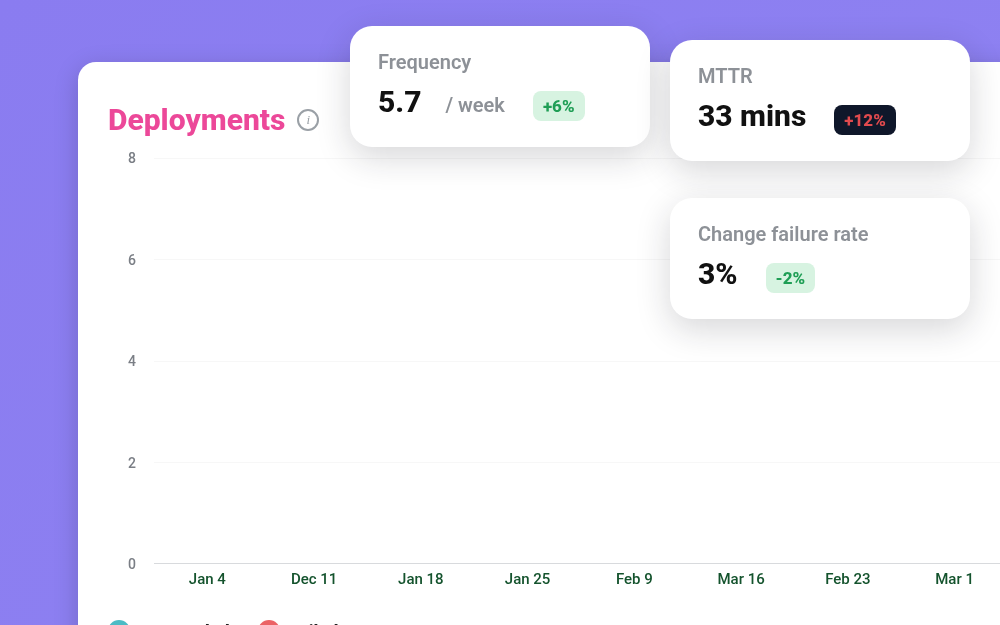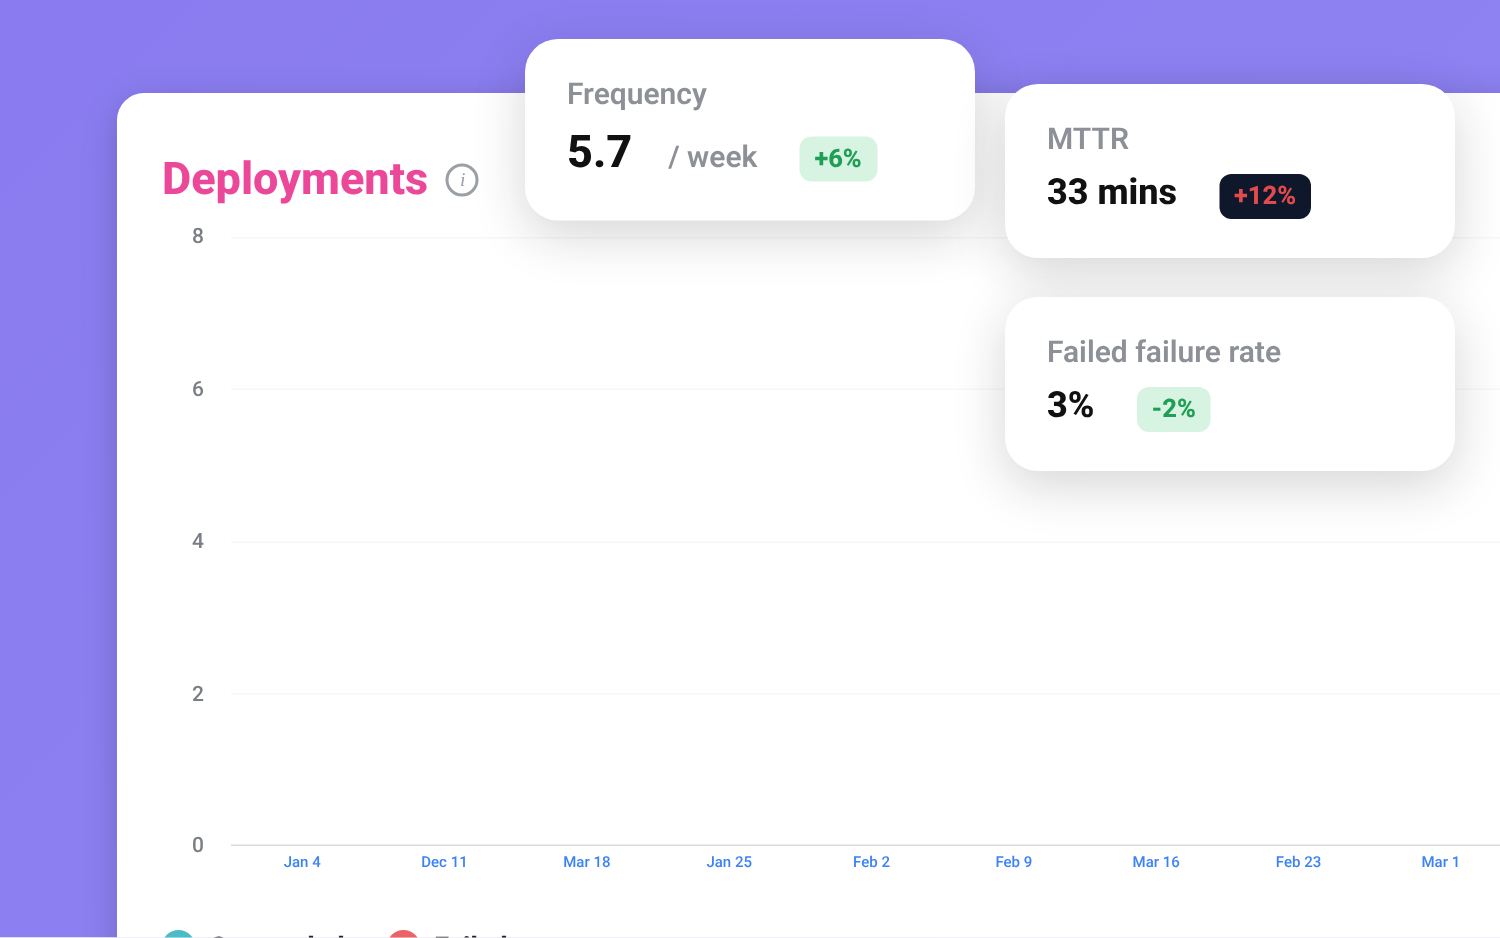--- a/index.html
+++ b/index.html
@@ -70,21 +70,21 @@
     border-radius: 4px 4px 0 0;
   }
   .bar.succ { background: #4bbbc5; }
   .bar.fail { background: #eb6366; }
   .x-axis {
     position: absolute; left: 46px; right: 0; bottom: 0; height: 28px;
     display: flex;
   }
   .x-label {
     flex: 1 1 0; text-align: center;
-    font-size: 10px; color: #3b82f6; font-weight: 500;
+    font-size: 15px; color: #14532d; font-weight: 500;
     padding-top: 6px;
   }
   
   .legend {
     position: absolute; left: 30px; bottom: 20px;
     display: flex; gap: 28px; align-items: center;
   }
   .legend-item { display: flex; align-items: center; gap: 10px; }
   .swatch { width: 22px; height: 22px; border-radius: 50%; }
   .swatch.succ { background: #4bbbc5; }
@@ -97,30 +97,30 @@
     border-radius: 22px;
     box-shadow: 0 10px 34px rgba(30,30,40,0.18);
     padding: 24px 28px 26px 28px;
   }
   .card-title {
     font-size: 20px; color: #8d9197; font-weight: 600; margin-bottom: 10px;
   }
   .card-value-row { display: flex; align-items: baseline; gap: 24px; }
   .card-value { font-size: 30px; font-weight: 800; color: #111; }
   .card-unit { font-size: 20px; color: #8d9197; font-weight: 600; }
-  .card-value-unit { font-size: 24px; font-weight: 800; color: #111; }
+  .card-value-unit { font-size: 30px; font-weight: 800; color: #111; }
   .pill {
     font-size: 17px; font-weight: 800;
     padding: 5px 10px; border-radius: 8px;
     display: inline-block; margin-left: 4px;
   }
   .pill.green { background: #d7f3e1; color: #1f9e55; }
   .pill.red   { background: #0f172a; color: #e24a4e; }
   .card-freq { top: 26px; left: 350px; width: 300px; }
-  .card-mttr { top: 56px; left: 670px; width: 300px; }
+  .card-mttr { top: 40px; left: 670px; width: 300px; }
   .card-cfr  { top: 198px; left: 670px; width: 300px; }
 </style>
 </head>
 <body>
 
 <div class="bg">
   <div class="panel">
 
     <div class="title-row">
       <div class="title">Deployments</div>
@@ -175,23 +175,22 @@
             </div>
           </div>
       <div class="grid-line" style="top: 75%;"></div>
           <div class="grid-line" style="top: 50%;"></div>
           <div class="grid-line" style="top: 25%;"></div>
           <div class="grid-line" style="top: 0%;"></div>
         </div>
       <div class="x-axis" id="x-axis">
           <div class="x-label">Jan 4</div>
           <div class="x-label">Dec 11</div>
-          <div class="x-label">Mar 18</div>
+          <div class="x-label">Jan 18</div>
           <div class="x-label">Jan 25</div>
-          <div class="x-label">Feb 2</div>
           <div class="x-label">Feb 9</div>
           <div class="x-label">Mar 16</div>
           <div class="x-label">Feb 23</div>
           <div class="x-label">Mar 1</div>
         </div>
     </div>
 
     <div class="legend">
       <div class="legend-item">
         <div class="swatch succ"></div>
@@ -215,19 +214,19 @@
 
   <div class="card card-mttr">
     <div class="card-title">MTTR</div>
     <div class="card-value-row">
       <span class="card-value-unit">33 mins</span>
       <span class="pill red">+12%</span>
     </div>
   </div>
 
   <div class="card card-cfr">
-    <div class="card-title">Failed failure rate</div>
+    <div class="card-title">Change failure rate</div>
     <div class="card-value-row">
       <span class="card-value-unit">3%</span>
       <span class="pill green">-2%</span>
     </div>
   </div>
 </div>
 
 </body></html>

